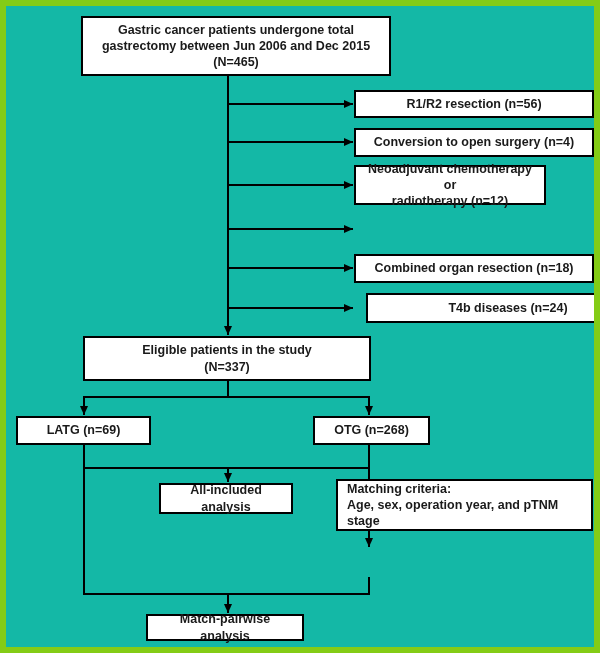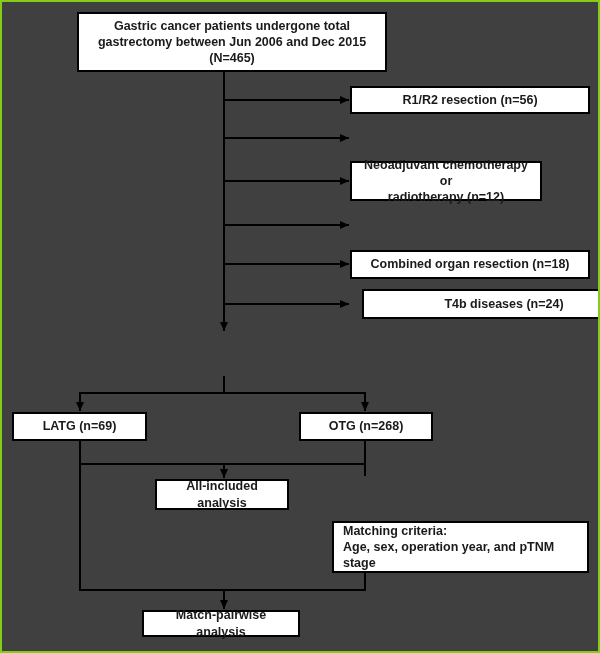--- a/index.html
+++ b/index.html
@@ -5,22 +5,22 @@
   html, body {
     margin: 0;
     padding: 0;
     background: #ffffff;
     font-family: "Liberation Sans", sans-serif;
   }
   .canvas {
     position: relative;
     width: 600px;
     height: 653px;
-    background: #404040;
-    border: 2px solid #84cc16;
+    background: #14b8a6;
+    border: 6px solid #84cc16;
     box-sizing: border-box;
     overflow: hidden;
   }
   .connectors {
     position: absolute;
     left: 0;
     top: 0;
     width: 600px;
     height: 653px;
   }
@@ -37,21 +37,20 @@
     font-size: 12.5px;
     font-weight: 700;
     color: #1a1a1a;
     line-height: 1.3;
     padding: 2px 6px;
   }
   .box.left-align {
     justify-content: flex-start;
     text-align: left;
     padding: 4px 9px;
-    margin-top: 46px;
   }
 </style>
 </head>
 <body>
 
 <div class="canvas">
 
   <svg class="connectors" viewBox="0 0 600 653" xmlns="http://www.w3.org/2000/svg">
     <defs>
       <marker id="ah" markerUnits="userSpaceOnUse" markerWidth="10" markerHeight="9" refX="8" refY="4" orient="auto">
@@ -89,28 +88,31 @@
 
       <line x1="222" y1="588" x2="222" y2="606" marker-end="url(#ah)"></line>
     </g>
   </svg>
 
   <div class="box" style="left:75px;  top:10px;  width:310px; height:60px;">Gastric cancer patients undergone total
 gastrectomy between Jun 2006 and Dec 2015
 (N=465)</div>
 
   <div class="box" style="left:348px; top:84px;  width:240px; height:28px;">R1/R2 resection (n=56)</div>
+  <div class="box" style="left:348px; top:122px; width:240px; height:29px;">Conversion to open surgery (n=4)</div>
   <div class="box" style="left:348px; top:159px; width:192px; height:40px;">Neoadjuvant chemotherapy or
 radiotherapy (n=12)</div>
   <div class="box" style="left:348px; top:248px; width:240px; height:29px;">Combined organ resection (n=18)</div>
   <div class="box" style="left:360px; top:287px; width:284px; height:30px;">T4b diseases (n=24)</div>
 
+  <div class="box" style="left:77px;  top:330px; width:288px; height:45px;">Eligible patients in the study
+(N=337)</div>
 
   <div class="box" style="left:10px;  top:410px; width:135px; height:29px;">LATG (n=69)</div>
-  <div class="box" style="left:297px; top:410px; width:134px; height:29px;">OTG (n=268)</div>
+  <div class="box" style="left:307px; top:410px; width:117px; height:29px;">OTG (n=268)</div>
 
   <div class="box" style="left:153px; top:477px; width:134px; height:31px;">All-included analysis</div>
 
   <div class="box left-align" style="left:330px; top:473px; width:257px; height:52px;">Matching criteria:
 Age, sex, operation year, and pTNM stage</div>
 
 
   <div class="box" style="left:140px; top:608px; width:158px; height:27px;">Match-pairwise analysis</div>
 
 </div>

